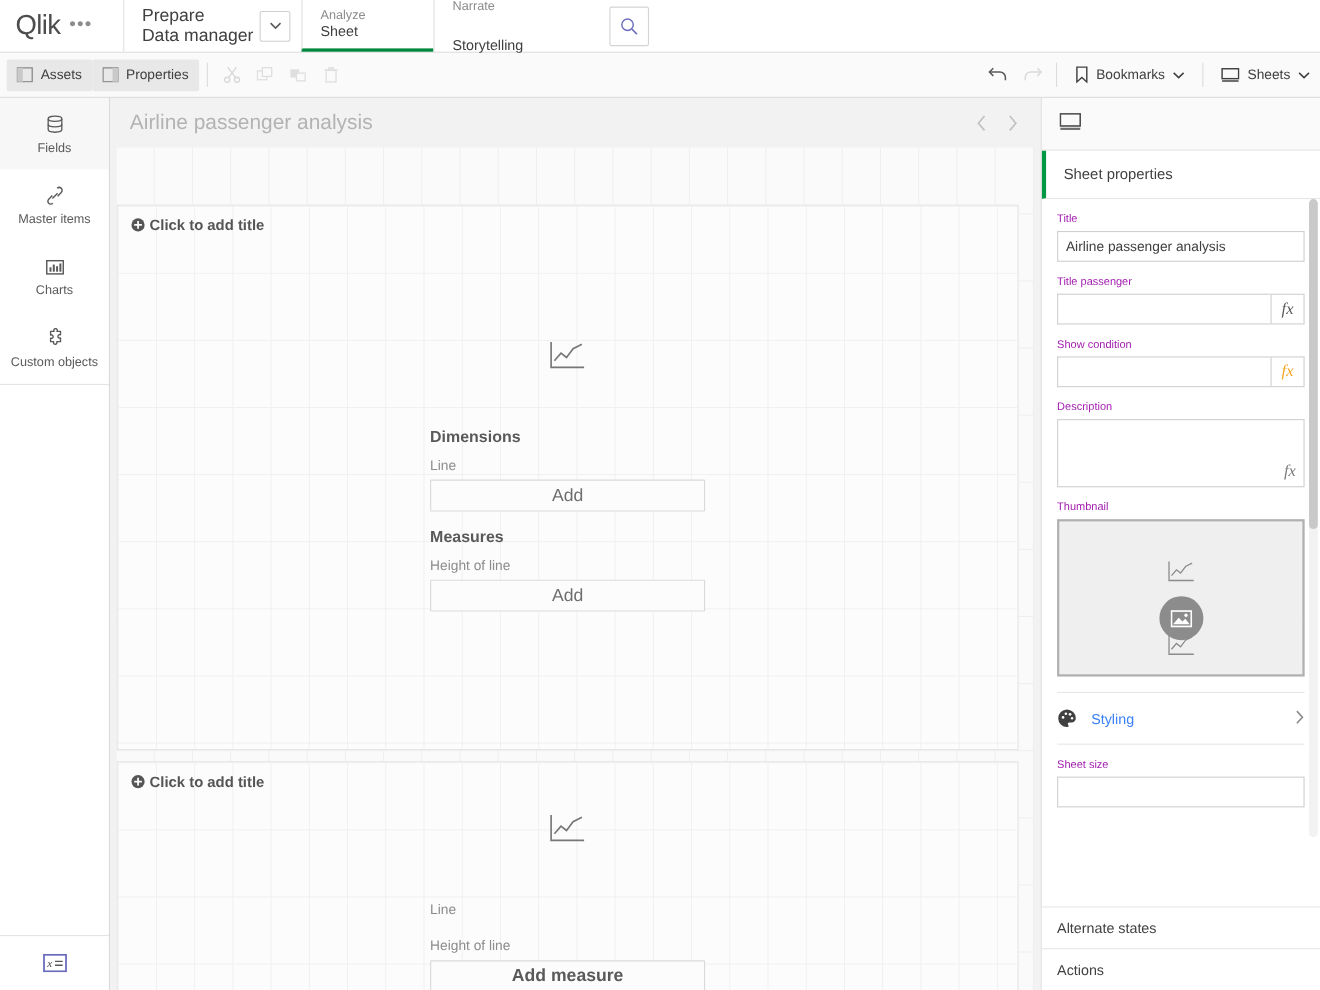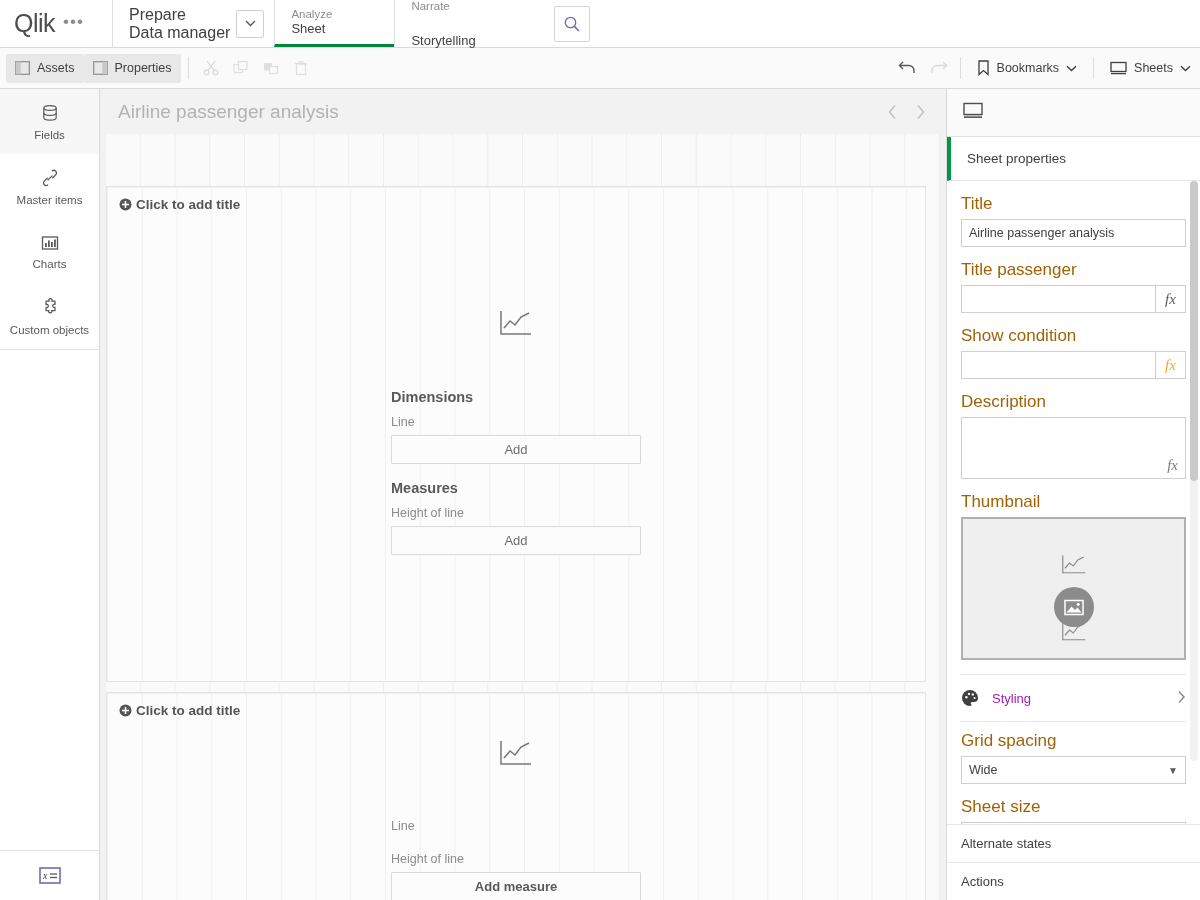--- a/index.html
+++ b/index.html
@@ -132,21 +132,21 @@
     align-items: center;
     gap: 32px;
   }
   .ph-icon { margin-bottom: 16px; }
   .ph-block { width: 250px; }
   .ph-section-head { font-size: 14.5px; font-weight: bold; color: #595959; margin-bottom: 10px; }
   .ph-label { font-size: 12.5px; color: #8c8c8c; margin-bottom: 6px; }
   .ph-addbtn {
     width: 250px; height: 29px; border: 1px solid #d9d9d9; background: #fcfcfc;
     display: flex; align-items: center; justify-content: center;
-    font-size: 13px; color: #6e6e6e; cursor: pointer; border-radius: 1px; text-align: right;
+    font-size: 16px; color: #6e6e6e; cursor: pointer; border-radius: 1px; text-align: right;
   }
   .ph-addbtn.strong { font-weight: bold; color: #595959; }
   .ph-gap { height: 16px; }
   .ph-gap-sm { height: 13px; }
 
   
   .rpanel {
     position: absolute; top: 89px; left: 946px; width: 254px; height: 811px;
     background: #ffffff; border-left: 1px solid #d9d9d9; overflow: hidden;
   }
@@ -155,21 +155,21 @@
     display: flex; align-items: center; padding-left: 16px;
   }
   .rp-tab-icon { cursor: pointer; color: #4d4d4d; }
   .rp-header {
     height: 44px; display: flex; align-items: center; padding-left: 16px;
     border-left: 4px solid #009845; border-bottom: 1px solid #e6e6e6;
     font-size: 13.5px; color: #404040; background: #fff;
   }
   .rp-body { padding: 0 14px; position: relative; }
   .rp-field { padding-top: 13px; }
-  .rp-flabel { font-size: 17px; color: #a16207; margin-bottom: 5px; }
+  .rp-flabel { font-size: 10px; color: #a21caf; margin-bottom: 5px; }
   .rp-input {
     width: 100%; height: 28px; border: 1px solid #cfcfcf; background: #fff;
     font-size: 12.5px; color: #404040; padding: 0 7px;
     font-family: "Liberation Sans", sans-serif;
   }
   .rp-input-fx { display: flex; }
   .rp-input-fx .rp-input { border-right: none; }
   .fx-btn {
     width: 36px; height: 28px; border: 1px solid #cfcfcf; background: #fff;
     display: flex; align-items: center; justify-content: center; cursor: pointer;
@@ -199,21 +199,21 @@
     display: flex; align-items: center; justify-content: center;
   }
   .thumb-media {
     position: absolute; left: 50%; top: 68px; transform: translateX(-50%);
     width: 40px; height: 40px; border-radius: 50%; background: #8c8c8c;
     display: flex; align-items: center; justify-content: center; z-index: 3;
   }
   .rp-row {
     height: 48px; display: flex; align-items: center; gap: 13px;
     border-top: 1px solid #e6e6e6; border-bottom: 1px solid #e6e6e6;
-    margin-top: 14px; cursor: pointer; font-size: 13px; color: #a21caf;
+    margin-top: 14px; cursor: pointer; font-size: 13px; color: #3b82f6;
   }
   .rp-row .chev { margin-left: auto; color: #8c8c8c; }
   .rp-select {
     width: 100%; height: 28px; border: 1px solid #cfcfcf; background: #fff;
     display: flex; align-items: center; padding: 0 7px; font-size: 12.5px;
     color: #404040; cursor: pointer;
   }
   .rp-select .tri { margin-left: auto; color: #595959; font-size: 10px; }
   .rp-acc {
     height: 38px; display: flex; align-items: center; padding-left: 14px;
@@ -561,27 +561,20 @@
           <circle cx="13.6" cy="9" r="1.1" fill="#fff"></circle>
         </svg>
         <span>Styling</span>
         <span class="chev">
           <svg width="9" height="14" viewBox="0 0 9 14">
             <path d="M2 1.5 L7 7 L2 12.5" stroke="#8c8c8c" stroke-width="1.5" fill="none"></path>
           </svg>
         </span>
       </div>
 
-      <div class="rp-field" style="padding-top:9px">
-        <div class="rp-flabel">Grid spacing</div>
-        <div class="rp-select">
-          <span>Wide</span>
-          <span class="tri">▼</span>
-        </div>
-      </div>
 
       <div class="rp-field" style="padding-top:13px">
         <div class="rp-flabel">Sheet size</div>
         <div class="rp-select"></div>
       </div>
     </div>
 
     <div class="clip-bottom">
       <div class="rp-acc">Alternate states</div>
       <div class="rp-acc">Actions</div>

